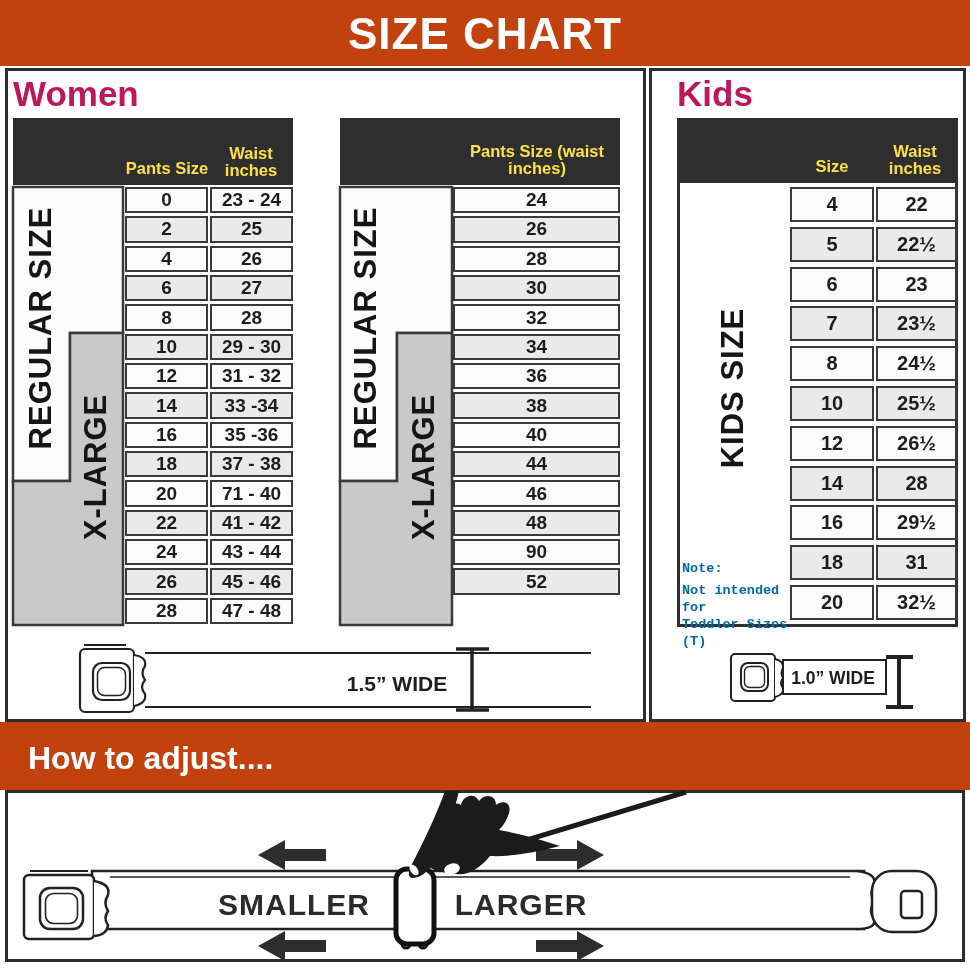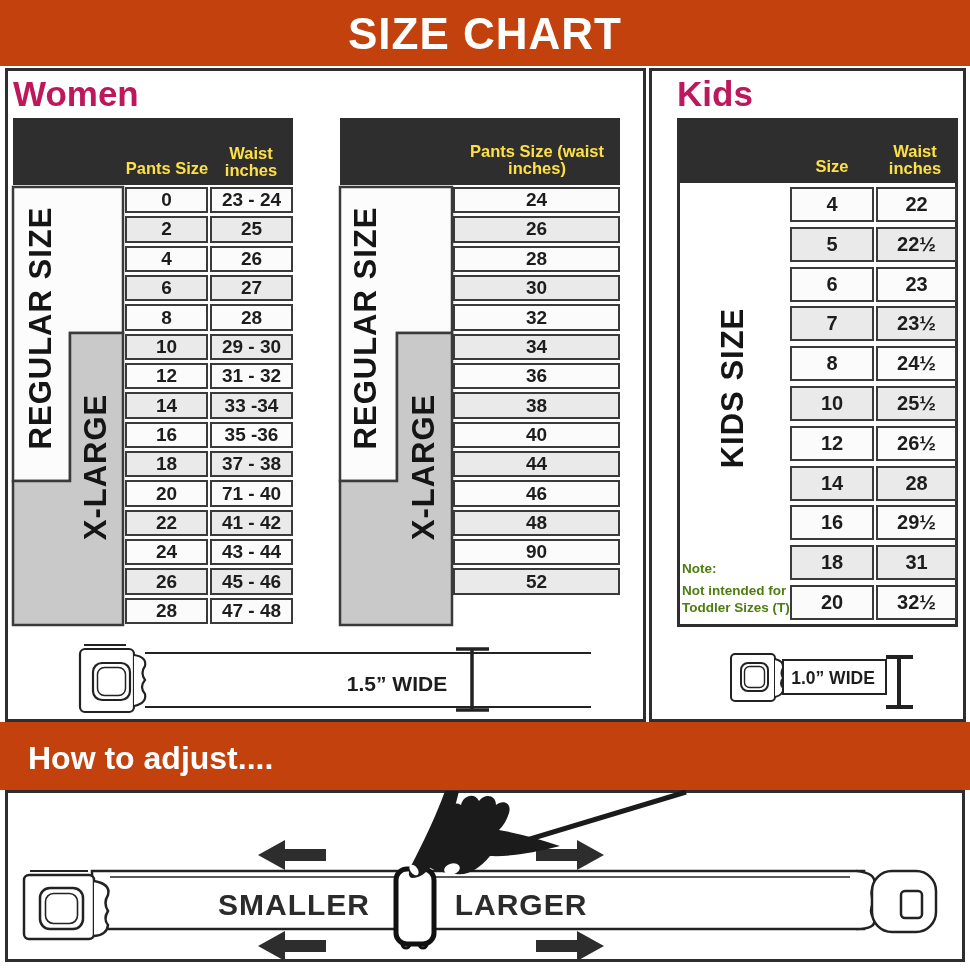--- a/index.html
+++ b/index.html
@@ -42,21 +42,21 @@
   #men-grid   .cell:nth-child(2n) { background:#eaeaea; }
   .vlabel { position:absolute; width:300px; height:40px; line-height:40px; text-align:center;
             transform:rotate(-90deg); font-size:31px; font-weight:bold; color:#151515;
             letter-spacing:1px; white-space:nowrap; }
   #women-regular { left:-109px; top:308px; }
   #women-xlarge  { left:-54px;  top:447px; }
   #men-regular   { left:216px;  top:308px; }
   #men-xlarge    { left:274px;  top:447px; }
   #kids-vlabel   { left:583px;  top:368px; }
   #kids-note { left:682px; top:560px; width:110px; font-size:13.5px; font-weight:bold;
-               color:#4d7c0f; line-height:17px; }
+               color:#0369a1; line-height:17px;font-family:Liberation Mono, monospace; }
   #kids-note .n1 { margin-bottom:5px; }
   #adjust-band { left:0; top:722px; width:970px; height:68px; }
   #adjust-heading { left:28px; top:722px; height:68px; line-height:72px; color:#fff;
                     font-size:32px; font-weight:bold; }
   #bottom-panel { left:5px; top:790px; width:960px; height:172px; }
   svg.overlay { position:absolute; pointer-events:none; }
   svg text { font-family:"Liberation Sans", sans-serif; }
 </style>
 </head>
 <body>

